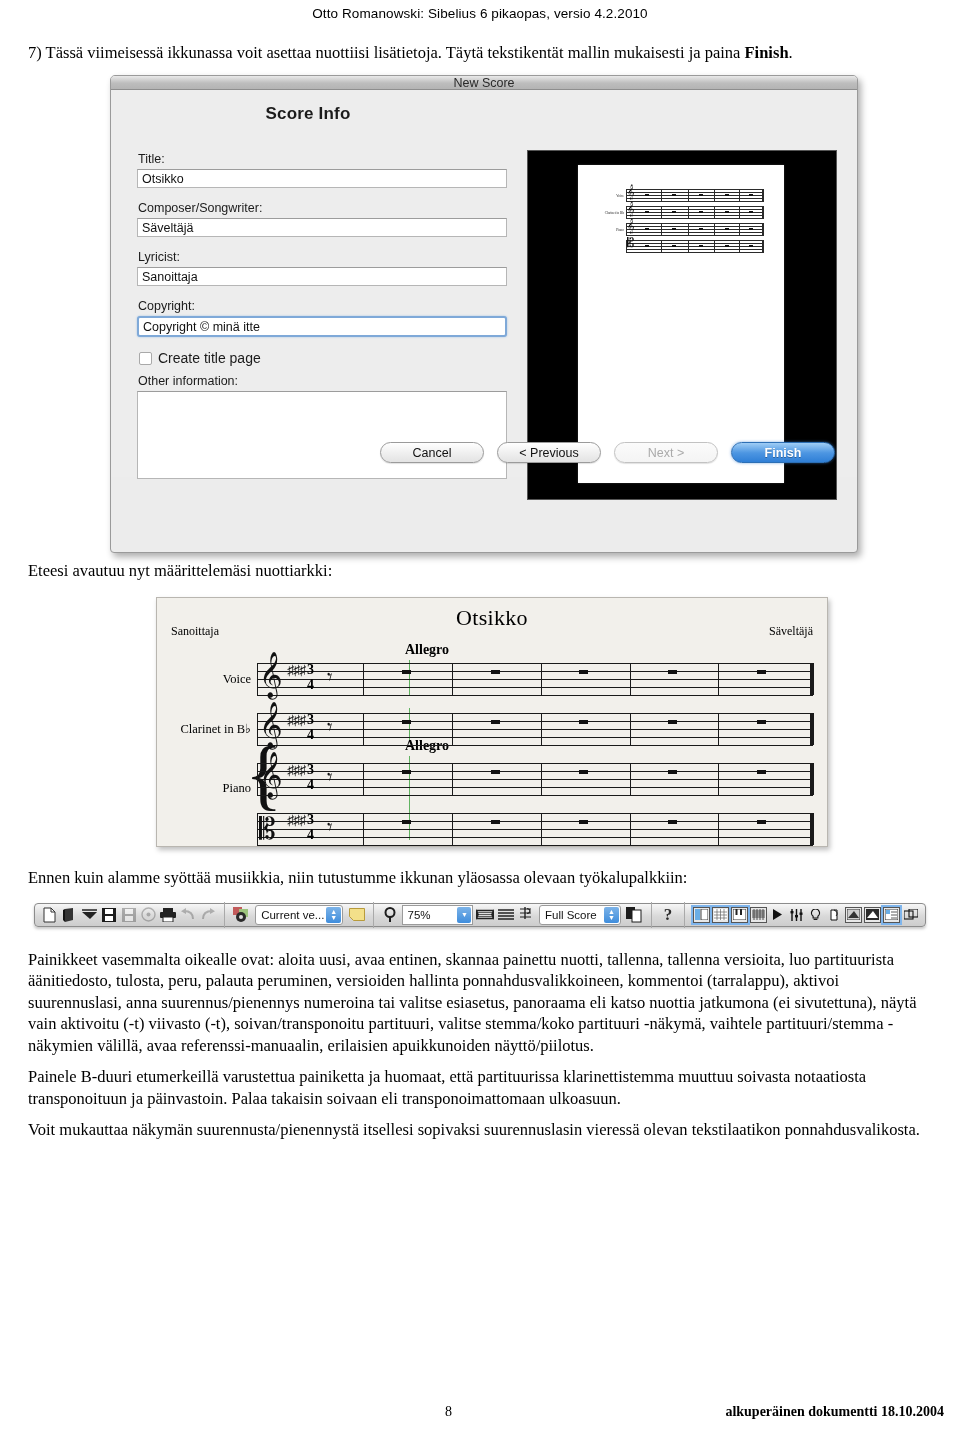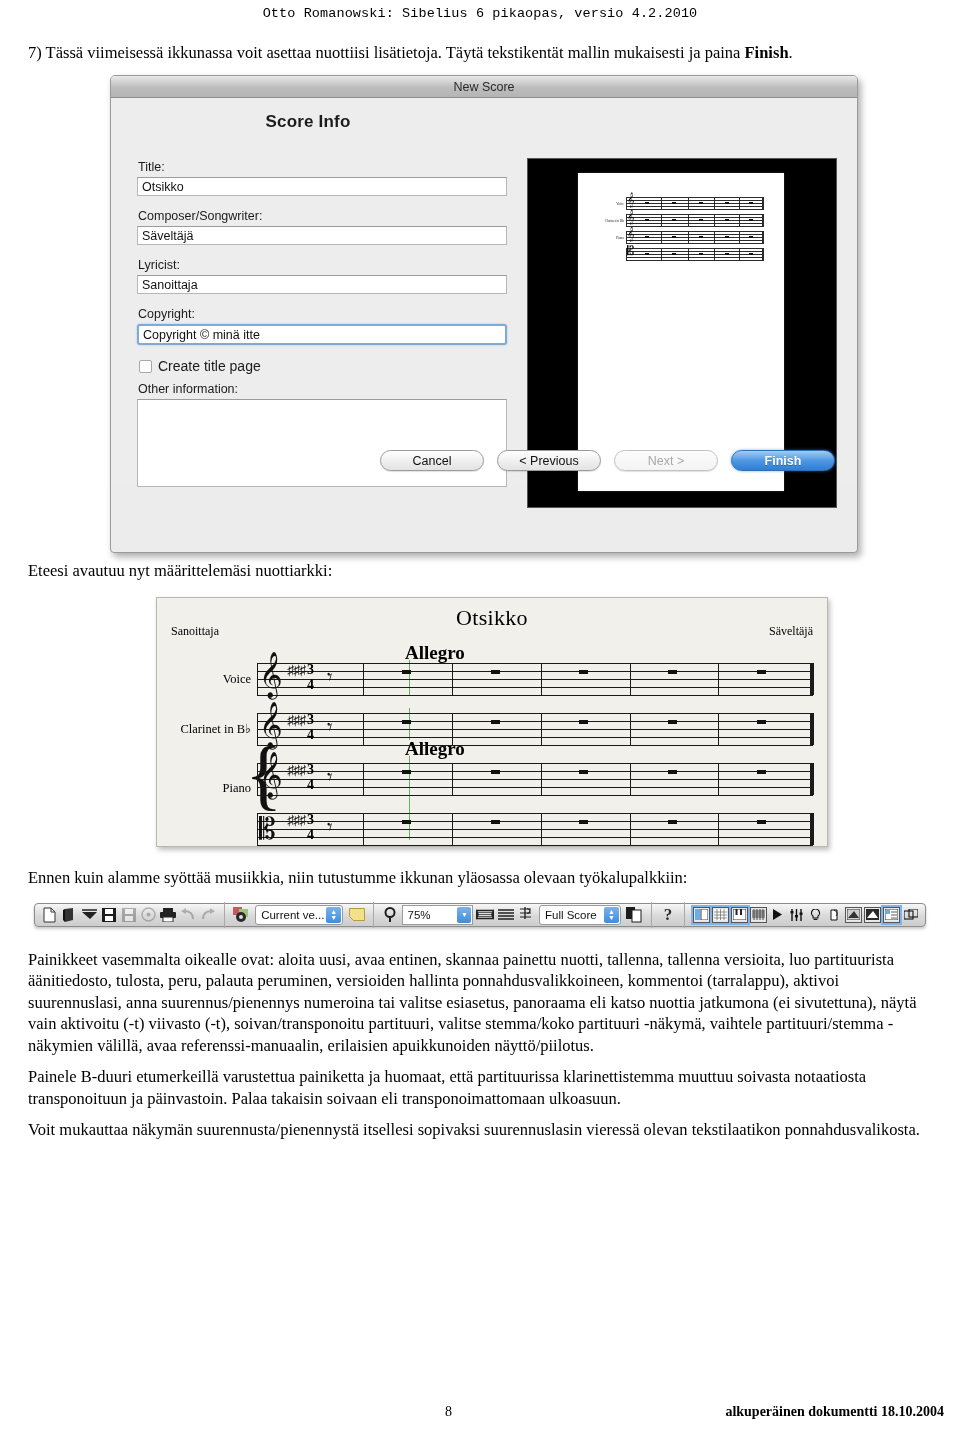--- a/index.html
+++ b/index.html
@@ -11,21 +11,21 @@
     color: #000;
     position: relative;
     overflow: hidden;
   }
   .page { position: relative; width: 960px; height: 1442px; padding: 0 28px; }
 
   
   .doc-header {
     text-align: center;
     font-size: 13.5px;
-    font-family: Liberation Mono, monospace;
+    font-family: Liberation Sans, sans-serif;
     padding-top: 6px;
     letter-spacing: .1px;
   }
 
   
   .para {
     font-size: 16.5px;
     line-height: 1.30;
     text-align: left;
     margin: 0;
@@ -38,21 +38,21 @@
   .dialog {
     position: absolute; left: 82px; top: 0;
     width: 748px; height: 478px;
     background: #ececec;
     border: 1px solid #9a9a9a;
     border-radius: 5px 5px 4px 4px;
     box-shadow: 3px 4px 7px rgba(0,0,0,.32);
     overflow: hidden;
   }
   .dlg-titlebar {
-    height: 22px;
+    height: 14px;
     background: linear-gradient(#e9e9e9, #bdbdbd 55%, #b4b4b4);
     border-bottom: 1px solid #8e8e8e;
     display: flex; align-items: center; justify-content: center;
     font-family: "Liberation Sans", sans-serif;
     font-size: 12.5px; color: #2a2a2a;
   }
   .dlg-body { position: relative; height: 387px; background: #ededed; }
   .dlg-heading {
     text-align: center; font-family: "Liberation Sans", sans-serif;
     font-weight: bold; font-size: 17px; color: #1c1c1c;
@@ -163,21 +163,21 @@
   .staff .line { position:absolute; left:0; right:0; height:1px; background:#1a1a1a; }
   .staff .barline { position:absolute; top:0; height:32px; width:1px; background:#1a1a1a; }
   .staff .endbar1 { position:absolute; right:2px; top:0; height:32px; width:1px; background:#1a1a1a; }
   .staff .endbar2 { position:absolute; right:-1px; top:0; height:32px; width:3px; background:#1a1a1a; }
   .rest { position:absolute; top:7px; width:9px; height:3.4px; background:#111; }
   .clef { position:absolute; left:2px; font-size:40px; line-height:32px; top:-4px; color:#111; }
   .clef.bass { font-size:30px; top:0px; }
   .keysig { position:absolute; left:30px; top:1px; font-size:14px; line-height:13px; color:#111; letter-spacing:-1px;}
   .timesig { position:absolute; left:50px; top:-1px; font-weight:bold; font-size:14px; line-height:15px; text-align:center; }
   .qrest { position:absolute; left:70px; top:4px; font-size:21px; line-height:20px; color:#111; }
-  .allegro { position:absolute; font-weight:bold; font-size:19px; }
+  .allegro { position:absolute; font-weight:bold; font-size:14px; }
   .greenline { position:absolute; width:1px; background:#61b361; }
   .brace { position:absolute; left:88px; font-size:78px; line-height:70px; color:#111; font-family:"Liberation Serif",serif; }
 
   
   .toolbar-wrap { position:relative; height:46px; margin-top:14px; }
   .toolbar {
     position:absolute; left:6px; right:6px; top:0; height:24px;
     background: linear-gradient(#f7f7f7, #d9d9d9 55%, #cdcdcd);
     border:1px solid #8c8c8c; border-radius:4px;
     box-shadow: 0 2px 3px rgba(0,0,0,.22);

